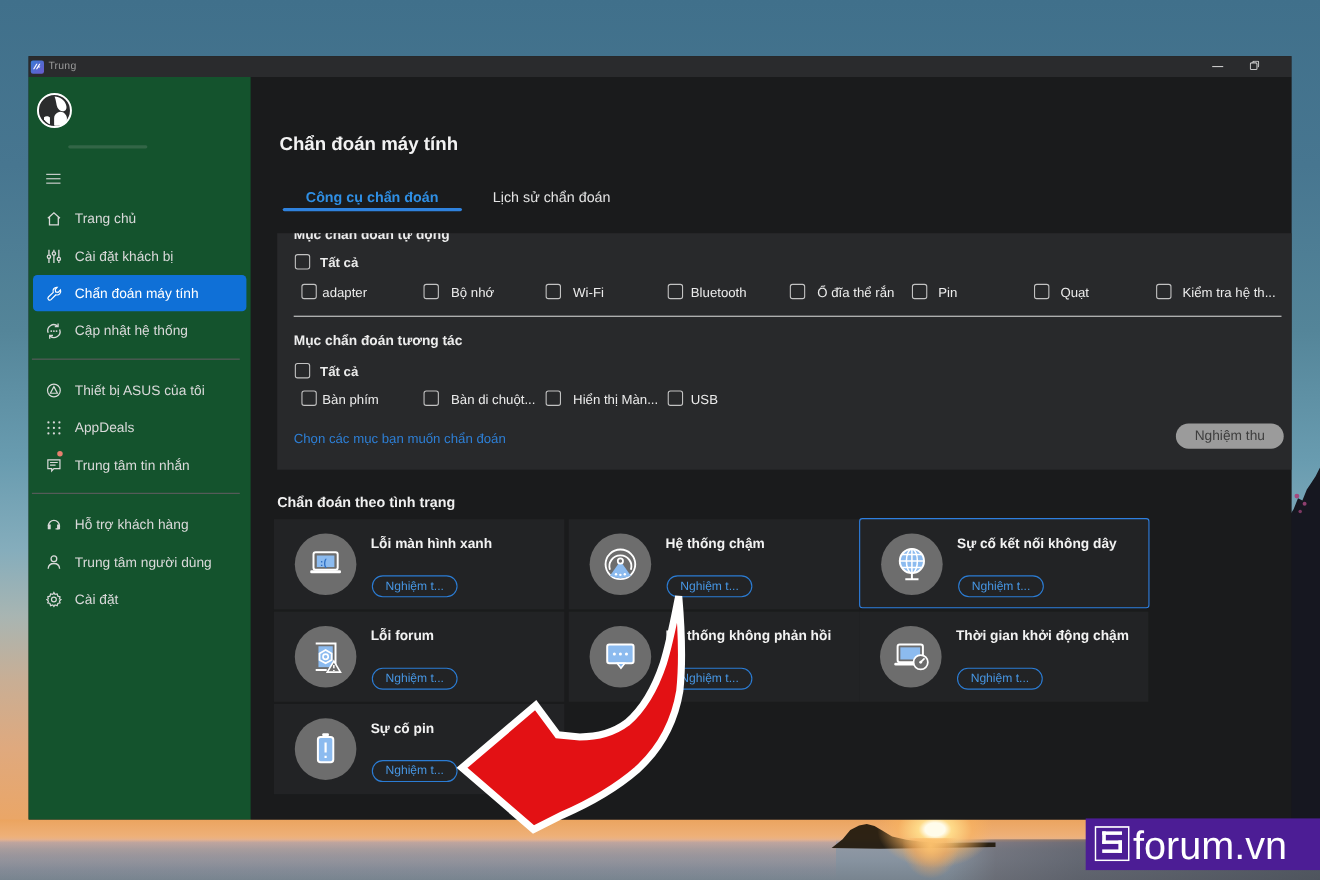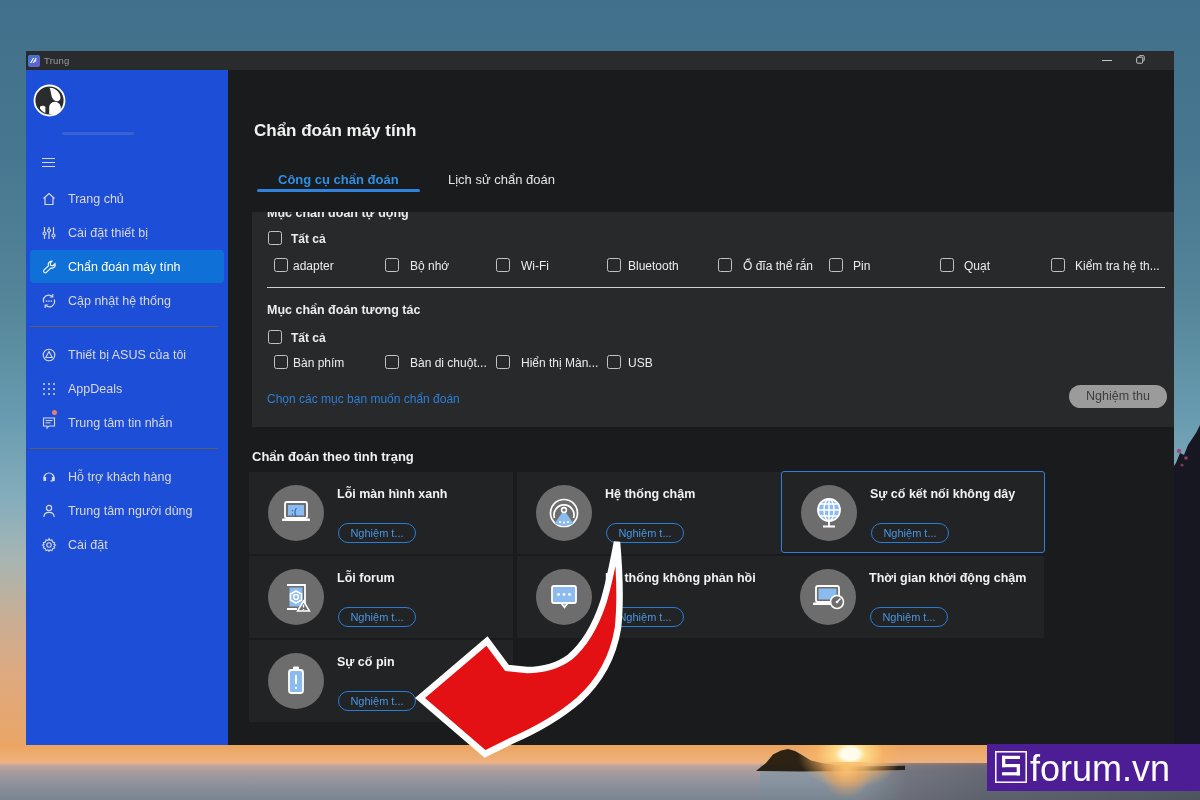--- a/index.html
+++ b/index.html
@@ -30,21 +30,21 @@
 
 
 #win { left:26px; top:51px; width:1148px; height:694px; background:#1a1b1c; }
 #titlebar { left:0; top:0; width:1148px; height:19px; background:#2a2b2d; }
 #applogo { left:2px; top:4px; width:12px; height:12px; background:linear-gradient(135deg,#3a7bd5,#6a5acd); border-radius:2px; }
 #applogo svg { display:block; }
 #apptitle { left:18px; top:4px; font-size:9.5px; color:#9b9b9b; letter-spacing:0.2px; }
 #minbtn { left:1076px; top:8.5px; width:10px; height:1.2px; background:#c8c8c8; }
 #maxbtn { left:1110px; top:4px; width:9px; height:9px; }
 
-#sidebar { left:0; top:19px; width:202px; height:675px; background:#1d4ed8; }
+#sidebar { left:0; top:19px; width:202px; height:675px; background:#14532d; }
 #avatar { left:7px; top:14px; width:33px; height:33px; }
 #blurname { left:36px; top:62px; width:72px; height:2.5px; background:rgba(190,190,190,0.18); border-radius:2px; }
 #hamb { left:16px; top:88px; width:13px; height:9px; border-top:1.5px solid #d8d8d8; border-bottom:1.5px solid #d8d8d8; }
 #hamb:before { content:""; position:absolute; left:0; top:2.8px; width:13px; height:1.5px; background:#d8d8d8; }
 
 .mi { position:absolute; left:0; width:202px; height:33px; color:#d9d9d9; font-size:12.5px; }
 .mi .ic { position:absolute; left:15px; top:50%; transform:translateY(-50%); width:16px; height:16px; }
 .mi .tx { position:absolute; left:42px; top:50%; transform:translateY(-50%); white-space:nowrap; }
 .mi.sel { background:#0f70d7; border-radius:4px; left:4px; width:194px; color:#ffffff; }
 .mi.sel .ic { left:11px; }
@@ -129,21 +129,21 @@
     <div class="mi" style="top:112px;">
       <svg class="ic" viewBox="0 0 16 16">
           <path d="M2.5 7.5 L8 2.5 L13.5 7.5 M4 6.5 L4 13.5 L12 13.5 L12 6.5" fill="none" stroke="#d9d9d9" stroke-width="1.2"></path>
         </svg>
       <div class="tx">Trang chủ</div>
     </div>
     <div class="mi" style="top:146px;">
       <svg class="ic" viewBox="0 0 16 16" stroke="#d9d9d9" stroke-width="1.2" fill="none">
           <path d="M3.5 2 V7 M3.5 10 V14 M3.5 7 a1.5 1.5 0 1 0 0 3 a1.5 1.5 0 1 0 0-3 M8 2 V4 M8 7 V14 M8 4 a1.5 1.5 0 1 0 0 3 M8 4 a1.5 1.5 0 1 1 0 3 M12.5 2 V9 M12.5 12 V14 M12.5 9 a1.5 1.5 0 1 0 0 3 a1.5 1.5 0 1 0 0-3"></path>
         </svg>
-      <div class="tx">Cài đặt thiết bị</div>
+      <div class="tx">Cài đặt khách bị</div>
     </div>
     <div class="mi sel" style="top:180px;">
       <svg class="ic" viewBox="0 0 16 16">
           <path d="M11 2.2 a3.4 3.4 0 0 0-3.6 4.6 L3 11 a1.7 1.7 0 0 0 2.4 2.4 L9.8 9 A3.4 3.4 0 0 0 14 4.6 L11.8 6.8 L9.6 6.4 L9.2 4.2 L11 2.2 Z" fill="none" stroke="#ffffff" stroke-width="1.1"></path>
         </svg>
       <div class="tx">Chẩn đoán máy tính</div>
     </div>
     <div class="mi" style="top:214px;">
       <svg class="ic" viewBox="0 0 16 16" fill="none" stroke="#d9d9d9">
           <path d="M2.8 9.5 A5.4 5.4 0 0 1 11.5 3.6" stroke-width="1.2"></path>

